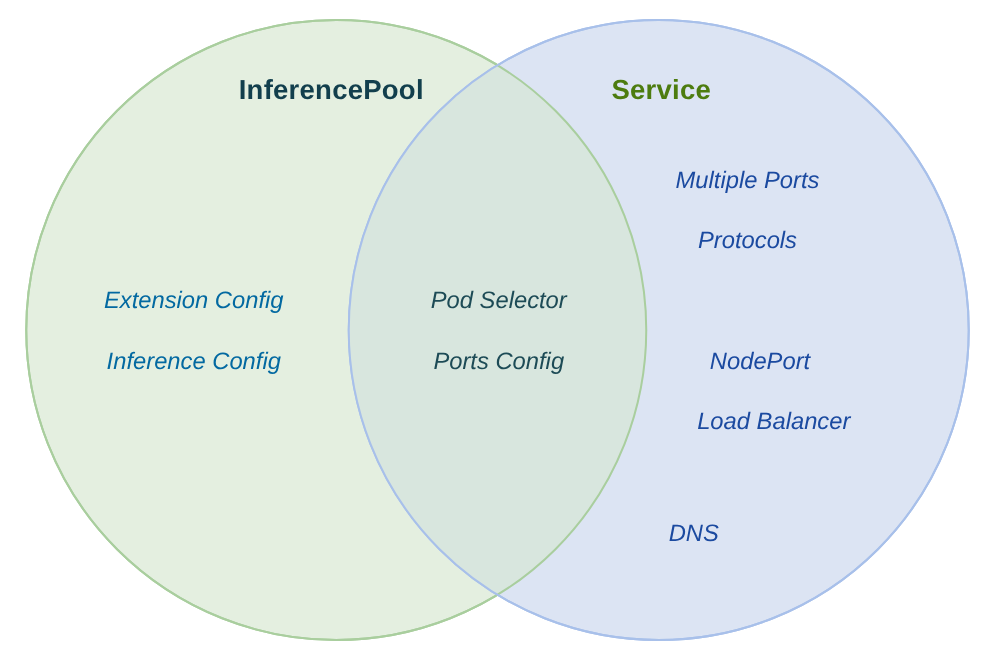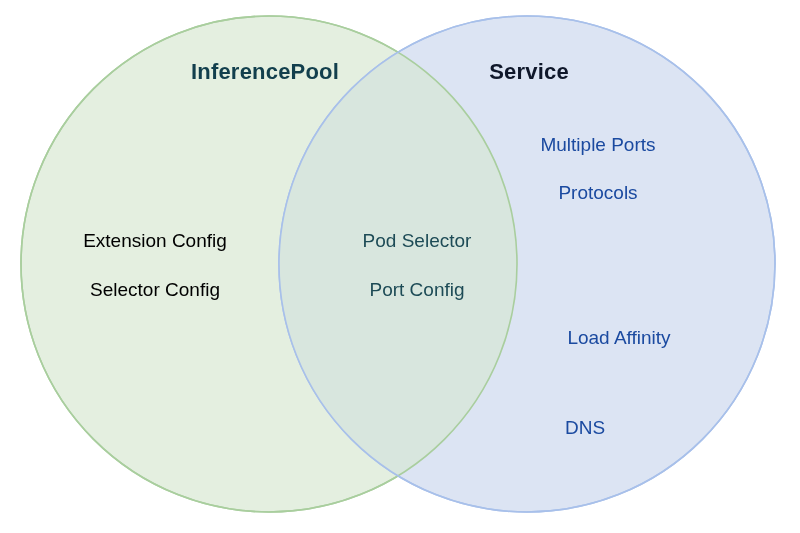--- a/index.html
+++ b/index.html
@@ -45,36 +45,36 @@
     pointer-events: auto;
   }
   #title-left {
     left: 265px;
     top: 72px;
     color: #123f4d;
   }
   #title-right {
     left: 529px;
     top: 72px;
-    color: #0f172a;
+    color: #4d7c0f;
   }
   .venn-item {
     position: absolute;
     font-size: 19px;
     font-weight: 400;
     white-space: nowrap;
     transform: translate(-50%, -50%);
     pointer-events: auto;
+    font-style: italic;
   }
   .item-left {
-    color: #000000;
+    color: #0369a1;
   }
   .item-mid {
     color: #1d4b56;
-    margin-left: 18px;
   }
   .item-right {
     color: #1b4aa0;
   }
 </style>
 </head>
 <body>
 
 <div id="venn-stage">
 
@@ -97,24 +97,25 @@
     <circle cx="527" cy="264" r="248" fill="none" stroke="#a8c0ea" stroke-width="1.6"></circle>
   </svg>
 
   <div class="layer-text">
 
     <div class="venn-title" id="title-left">InferencePool</div>
 
     <div class="venn-title" id="title-right">Service</div>
 
     <div class="venn-item item-left" style="left:155px; top:241px;">Extension Config</div>
-    <div class="venn-item item-left" style="left:155px; top:290px;">Selector Config</div>
+    <div class="venn-item item-left" style="left:155px; top:290px;">Inference Config</div>
 
     <div class="venn-item item-mid" style="left:399px; top:241px;">Pod Selector</div>
-    <div class="venn-item item-mid" style="left:399px; top:290px;">Port Config</div>
+    <div class="venn-item item-mid" style="left:399px; top:290px;">Ports Config</div>
 
     <div class="venn-item item-right" style="left:598px; top:145px;">Multiple Ports</div>
     <div class="venn-item item-right" style="left:598px; top:193px;">Protocols</div>
-    <div class="venn-item item-right" style="left:619px; top:338px;">Load Affinity</div>
-    <div class="venn-item item-right" style="left:555px; top:428px;margin-left:30px;">DNS</div>
+    <div class="venn-item item-right" style="left:608px; top:290px;">NodePort</div>
+    <div class="venn-item item-right" style="left:619px; top:338px;">Load Balancer</div>
+    <div class="venn-item item-right" style="left:555px; top:428px;">DNS</div>
 
   </div>
 </div>
 
 </body></html>

